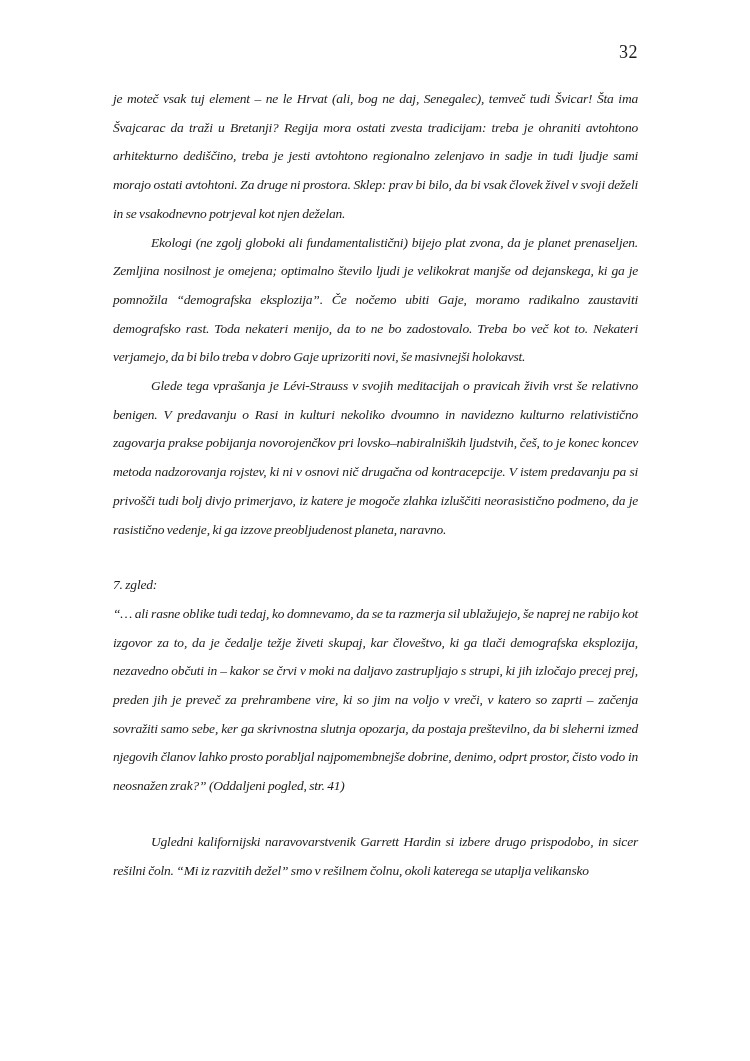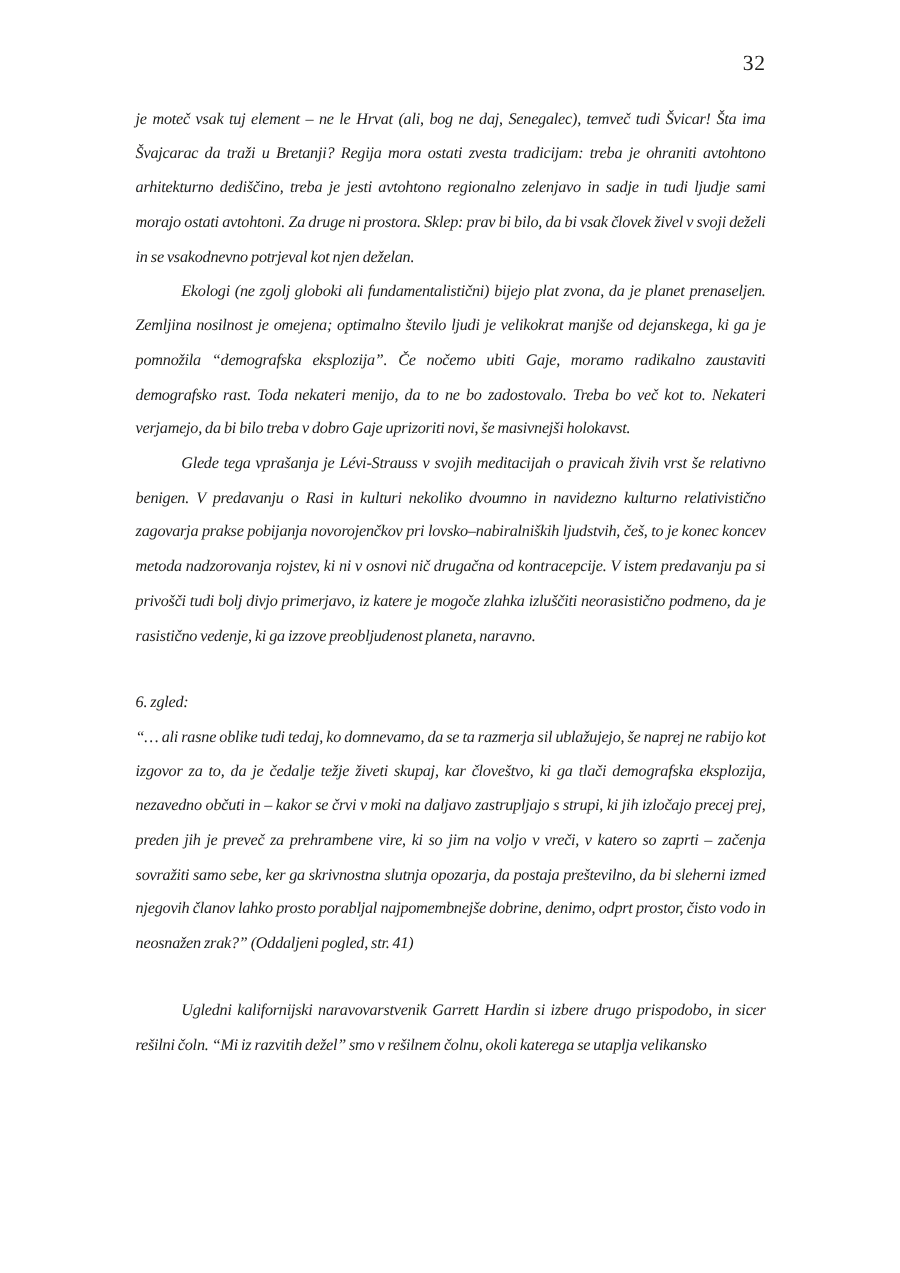--- a/index.html
+++ b/index.html
@@ -66,20 +66,20 @@
 
   <div class="content">
 
     <p class="body-text">je moteč vsak tuj element – ne le Hrvat (ali, bog ne daj, Senegalec), temveč tudi Švicar! Šta ima Švajcarac da traži u Bretanji? Regija mora ostati zvesta tradicijam: treba je ohraniti avtohtono arhitekturno dediščino, treba je jesti avtohtono regionalno zelenjavo in sadje in tudi ljudje sami morajo ostati avtohtoni. Za druge ni prostora. Sklep: prav bi bilo, da bi vsak človek živel v svoji deželi in se vsakodnevno potrjeval kot njen deželan.</p>
 
 
     <p class="body-text indent">Ekologi (ne zgolj globoki ali fundamentalistični) bijejo plat zvona, da je planet prenaseljen. Zemljina nosilnost je omejena; optimalno število ljudi je velikokrat manjše od dejanskega, ki ga je pomnožila “demografska eksplozija”. Če nočemo ubiti Gaje, moramo radikalno zaustaviti demografsko rast. Toda nekateri menijo, da to ne bo zadostovalo. Treba bo več kot to. Nekateri verjamejo, da bi bilo treba v dobro Gaje uprizoriti novi, še masivnejši holokavst.</p>
 
     <p class="body-text indent">Glede tega vprašanja je Lévi-Strauss v svojih meditacijah o pravicah živih vrst še relativno benigen. V predavanju o Rasi in kulturi nekoliko dvoumno in navidezno kulturno relativistično zagovarja prakse pobijanja novorojenčkov pri lovsko–nabiralniških ljudstvih, češ, to je konec koncev metoda nadzorovanja rojstev, ki ni v osnovi nič drugačna od kontracepcije. V istem predavanju pa si privošči tudi bolj divjo primerjavo, iz katere je mogoče zlahka izluščiti neorasistično podmeno, da je rasistično vedenje, ki ga izzove preobljudenost planeta, naravno.</p>
 
-    <p class="body-text gap">6. zgled:</p>
+    <p class="body-text gap">7. zgled:</p>
 
     <p class="body-text">“… ali rasne oblike tudi tedaj, ko domnevamo, da se ta razmerja sil ublažujejo, še naprej ne rabijo kot izgovor za to, da je čedalje težje živeti skupaj, kar človeštvo, ki ga tlači demografska eksplozija, nezavedno občuti in – kakor se črvi v moki na daljavo zastrupljajo s strupi, ki jih izločajo precej prej, preden jih je preveč za prehrambene vire, ki so jim na voljo v vreči, v katero so zaprti – začenja sovražiti samo sebe, ker ga skrivnostna slutnja opozarja, da postaja preštevilno, da bi sleherni izmed njegovih članov lahko prosto porabljal najpomembnejše dobrine, denimo, odprt prostor, čisto vodo in neosnažen zrak?” (Oddaljeni pogled, str. 41)</p>
 
     <p class="body-text indent gap">Ugledni kalifornijski naravovarstvenik Garrett Hardin si izbere drugo prispodobo, in sicer rešilni čoln. “Mi iz razvitih dežel” smo v rešilnem čolnu, okoli katerega se utaplja velikansko</p>
 
   </div>
 </div>
 
 </body></html>

